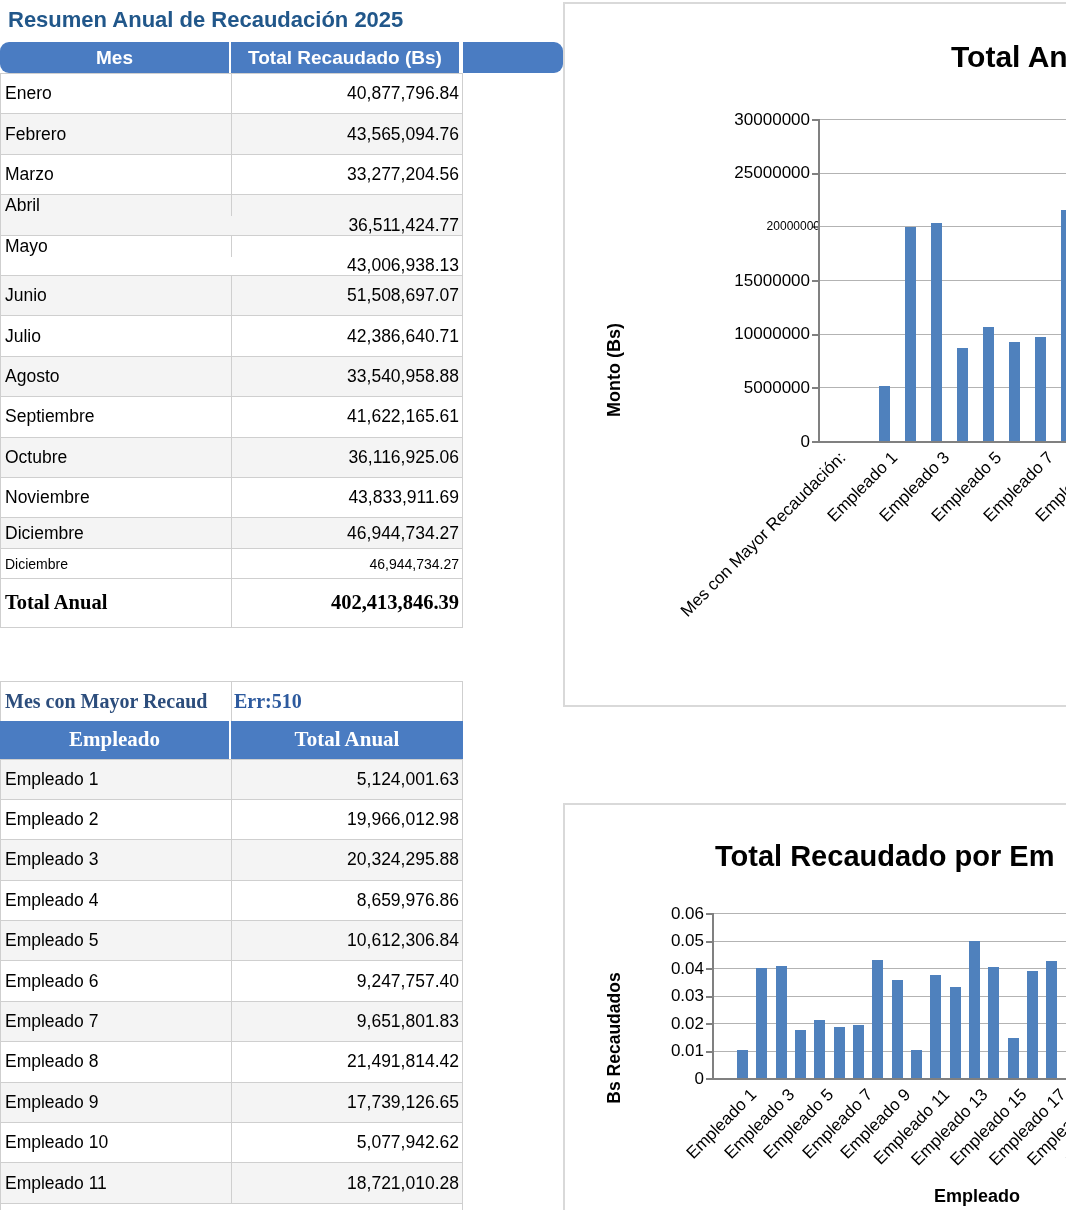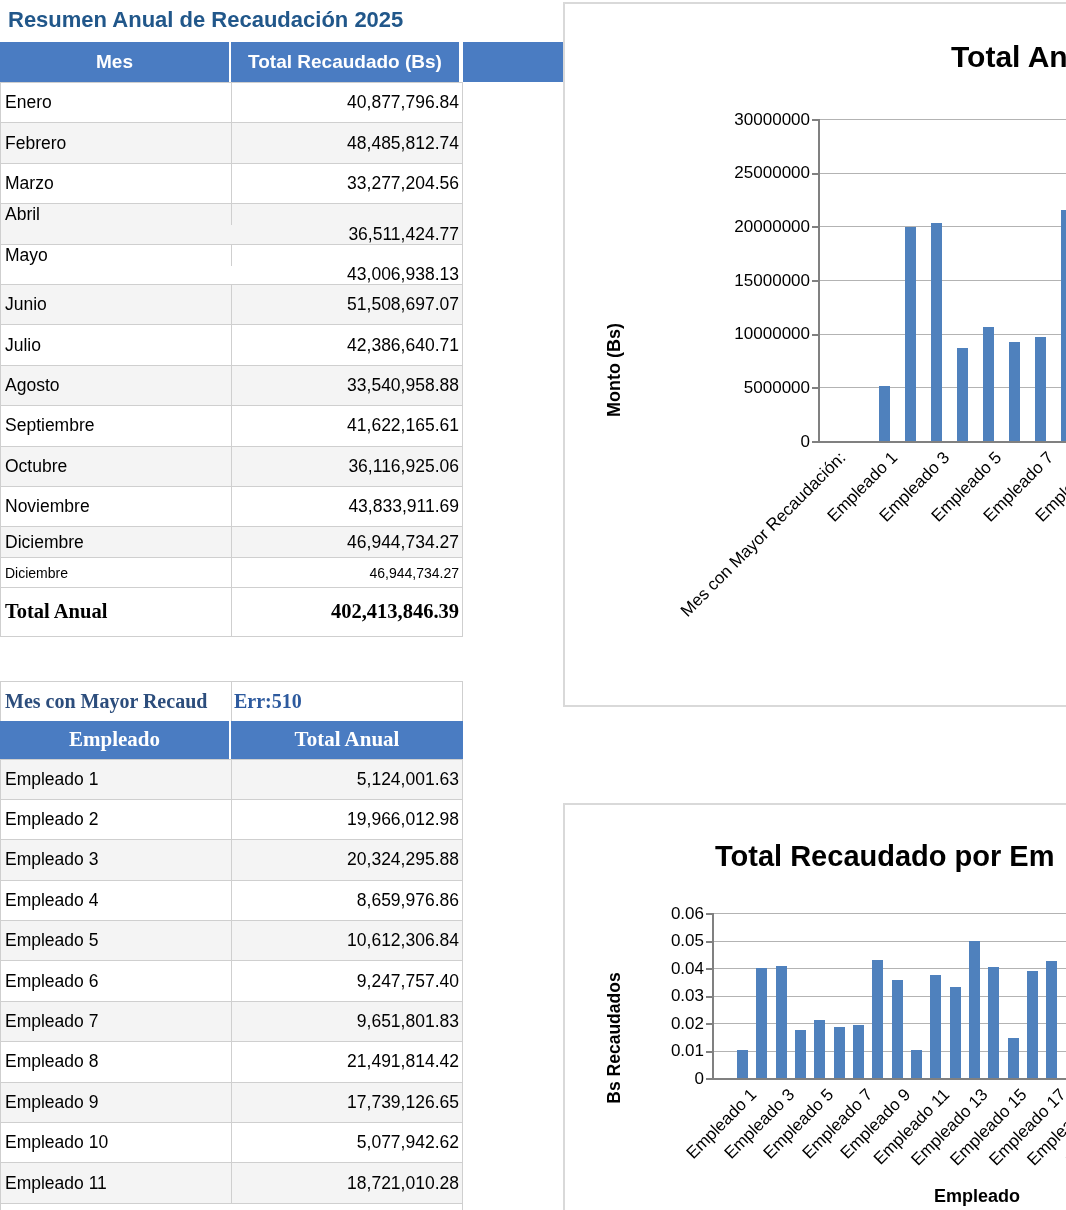--- a/index.html
+++ b/index.html
@@ -18,21 +18,21 @@
 
   
   .tbl{position:absolute;left:0;}
   #t1{top:42px;width:563px;}
   #t2{top:681px;width:463px;}
   .thead{display:flex;background:var(--header-fill,#4a7cc2);}
   .thead .hc{
     display:flex;align-items:center;justify-content:center;
     color:#fff;font-weight:bold;overflow:hidden;white-space:nowrap;
   }
-  #t1 .thead{height:40px;}
+  #t1 .thead{height:31px;border-radius:9px;}
   #t1 .thead .hc{font-size:19px;}
   #t2 .thead{height:37.5px;}
   #t2 .thead .hc{font-family:"Liberation Serif",serif;font-size:21px;}
   .tbody{width:463px;border-left:1px solid var(--cell-border,#cfcfcf);
          border-right:1px solid var(--cell-border,#cfcfcf);
          border-top:1px solid var(--cell-border,#cfcfcf);}
   .trow{display:flex;border-bottom:1px solid var(--cell-border,#cfcfcf);text-align:right;}
   .trow .c1{width:231px;border-right:1px solid var(--cell-border,#cfcfcf);
             display:flex;align-items:center;padding-left:4px;overflow:hidden;white-space:nowrap;}
   .trow .c2{flex:1;display:flex;align-items:center;justify-content:flex-end;
@@ -85,21 +85,21 @@
         <div class="hc" style="width: 232px; border-right: 4px solid rgb(255, 255, 255);">Total Recaudado (Bs)</div>
         <div class="hc" style="width: 100px;"></div>
       </div>
       <div class="tbody">
         <div class="trow" style="height: 40.4px;">
           <div class="c1">Enero</div>
           <div class="c2">40,877,796.84</div>
         </div>
         <div class="trow striped" style="height: 40.4px;">
           <div class="c1">Febrero</div>
-          <div class="c2">48,485,812.74</div>
+          <div class="c2">43,565,094.76</div>
         </div>
         <div class="trow" style="height: 40.4px;">
           <div class="c1">Marzo</div>
           <div class="c2">33,277,204.56</div>
         </div>
         <div class="trow striped" style="height: 40.4px; flex-direction: column;">
           <div class="c1">Abril</div>
           <div class="c2">36,511,424.77</div>
         </div>
         <div class="trow" style="height: 40.4px; flex-direction: column;">
@@ -215,21 +215,21 @@
         <div class="tickmark" style="left: 247px; top: 383.333px;"></div>
         <div class="ytick" style="left: 150px; top: 373.833px; font-size: 17px;">5000000</div>
         <div class="gridline" style="left: 254px; top: 329.667px; width: 360px;"></div>
         <div class="tickmark" style="left: 247px; top: 329.667px;"></div>
         <div class="ytick" style="left: 150px; top: 320.167px; font-size: 17px;">10000000</div>
         <div class="gridline" style="left: 254px; top: 276px; width: 360px;"></div>
         <div class="tickmark" style="left: 247px; top: 276px;"></div>
         <div class="ytick" style="left: 150px; top: 266.5px; font-size: 17px;">15000000</div>
         <div class="gridline" style="left: 254px; top: 222.333px; width: 360px;"></div>
         <div class="tickmark" style="left: 247px; top: 222.333px;"></div>
-        <div class="ytick" style="left: 150px; top: 212.833px; font-size: 17px;">20000000</div>
+        <div class="ytick" style="left: 160px; top: 212.833px; font-size: 12px;">20000000</div>
         <div class="gridline" style="left: 254px; top: 168.667px; width: 360px;"></div>
         <div class="tickmark" style="left: 247px; top: 168.667px;"></div>
         <div class="ytick" style="left: 150px; top: 159.167px; font-size: 17px;">25000000</div>
         <div class="gridline" style="left: 254px; top: 115px; width: 360px;"></div>
         <div class="tickmark" style="left: 247px; top: 115px;"></div>
         <div class="ytick" style="left: 150px; top: 105.5px; font-size: 17px;">30000000</div>
         <div class="axis-line" style="left: 253px; top: 115px; width: 2px; height: 324px;"></div>
         <div class="axis-line" style="left: 253px; top: 437px; width: 361px; height: 2px;"></div>
         <div class="bar" style="left: 313.5px; top: 382.002px; width: 11px; height: 54.9976px;"></div>
         <div class="bar" style="left: 339.5px; top: 222.698px; width: 11px; height: 214.302px;"></div>

